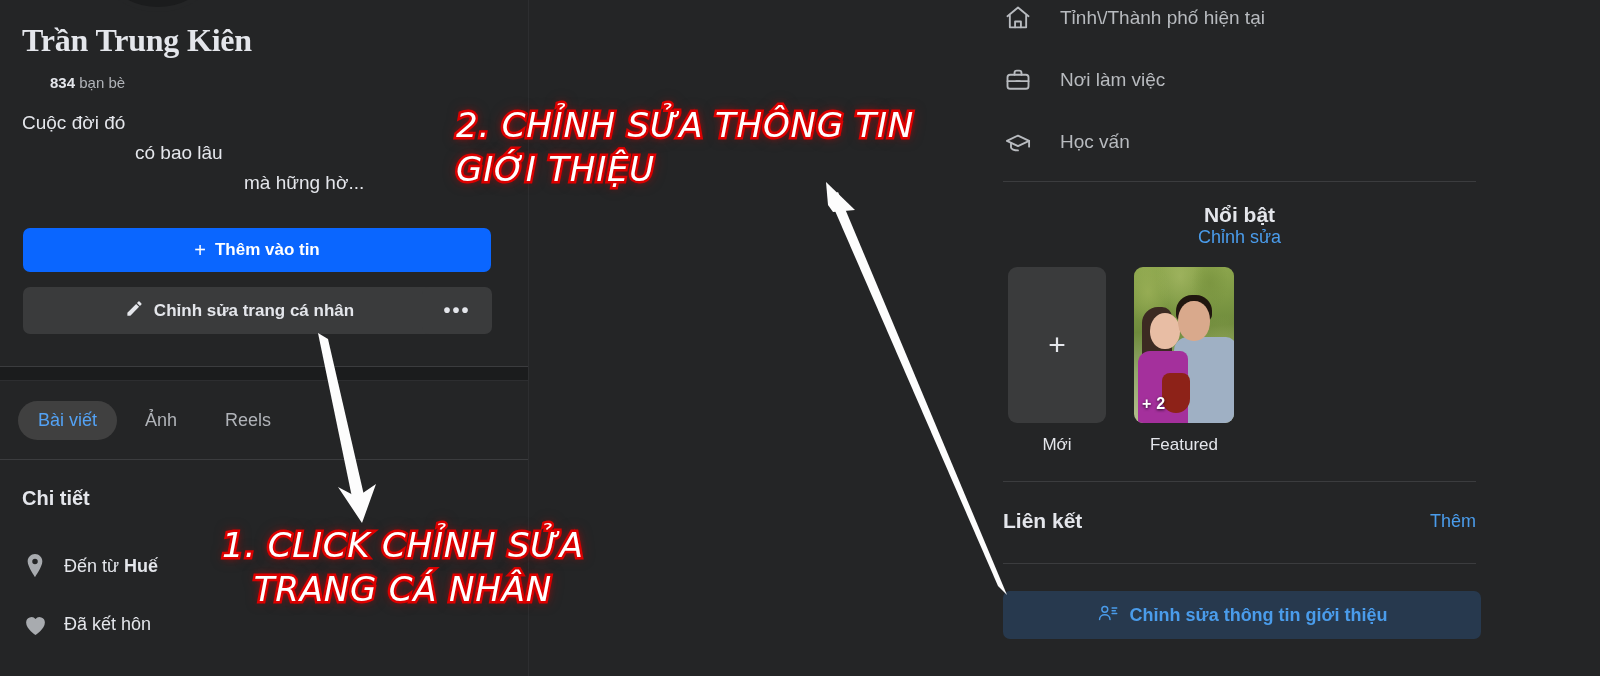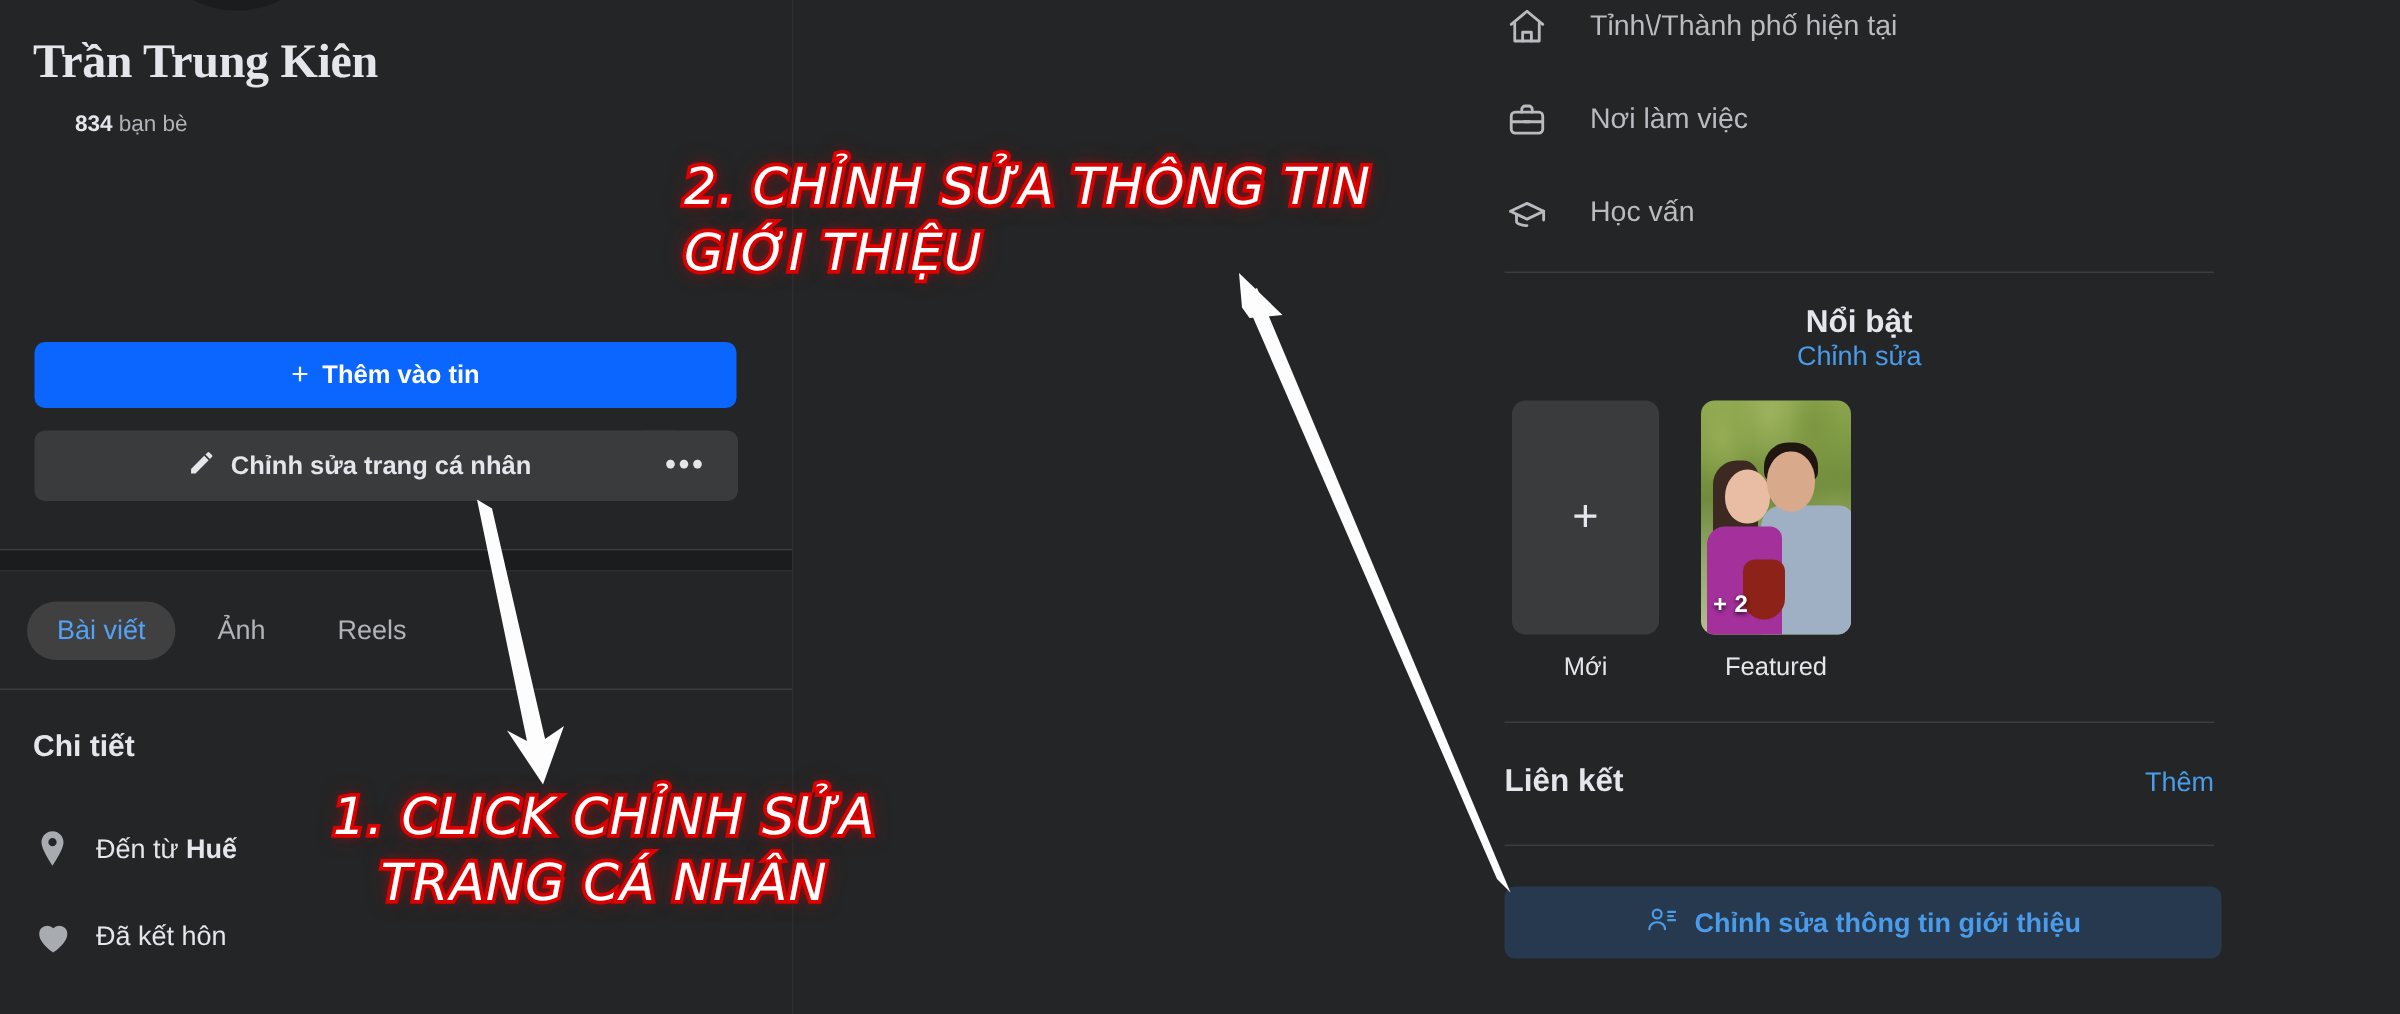--- a/index.html
+++ b/index.html
@@ -194,20 +194,25 @@
 
   <div class="left-col">
 
     <div class="profile-name">Trần Trung Kiên</div>
 
     <div class="friends-line">
       <b>834</b>
       <span>bạn bè</span>
     </div>
 
+    <div class="bio">
+      <div class="bio-line l1">Cuộc đời đó</div>
+      <div class="bio-line l2">có bao lâu</div>
+      <div class="bio-line l3">mà hững hờ...</div>
+    </div>
 
     <button class="btn-story">
       <span class="plus">+</span>
       <span>Thêm vào tin</span>
     </button>
 
     <button class="btn-edit-profile">
       <span>
         <svg width="19" height="19" viewBox="0 0 24 24" fill="#e4e6eb">
           <path d="M3 17.25V21h3.75L17.81 9.94l-3.75-3.75L3 17.25zM20.71 7.04a1 1 0 0 0 0-1.41l-2.34-2.34a1 1 0 0 0-1.41 0l-1.83 1.83 3.75 3.75 1.83-1.83z"></path>

